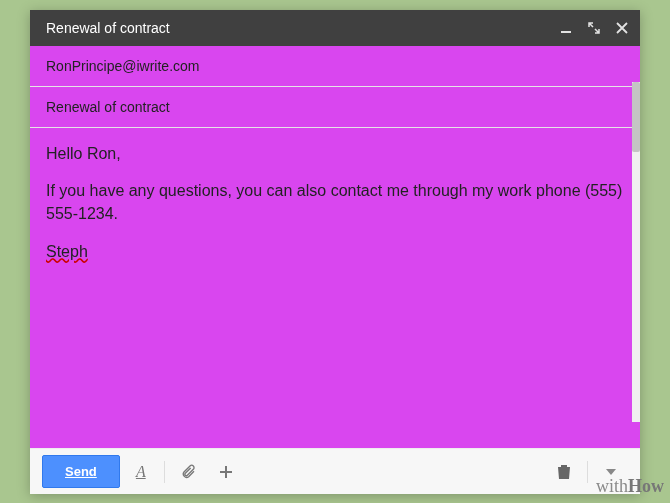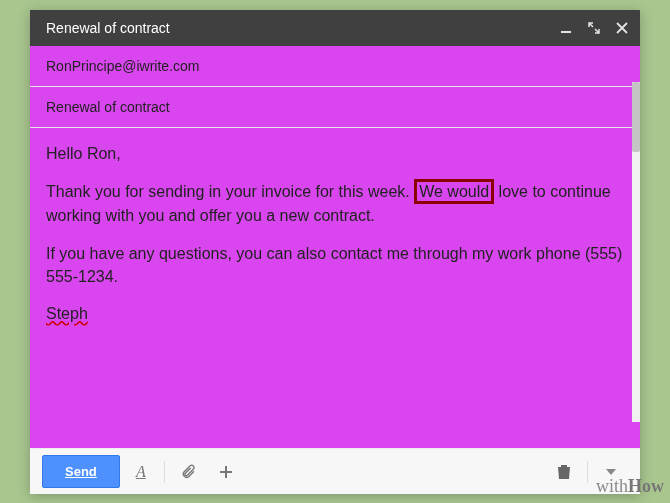--- a/index.html
+++ b/index.html
@@ -148,23 +148,20 @@
 
   <div class="field">
     <span>RonPrincipe@iwrite.com</span>
   </div>
   <div class="field">
     <span>Renewal of contract</span>
   </div>
 
   <div class="body-area">
     <p>Hello Ron,</p>
-    <p>
-      <span>Thank you for sending in your invoice for this week. </span><span class="highlight-box">We would</span><span> love to continue working with you and offer you a new contract.</span>
-    </p>
     <p>If you have any questions, you can also contact me through my work phone (555) 555-1234.</p>
     <p style="margin-bottom:17px"><span class="signature-name">Steph</span></p>
   </div>
 
   <div class="toolbar">
     <button class="send-btn">Send</button>
     <div class="tool-icon">
         <span style="font-style:italic;font-family:serif;text-decoration:underline;">A</span>
       </div>
     <div class="tool-sep"></div>

